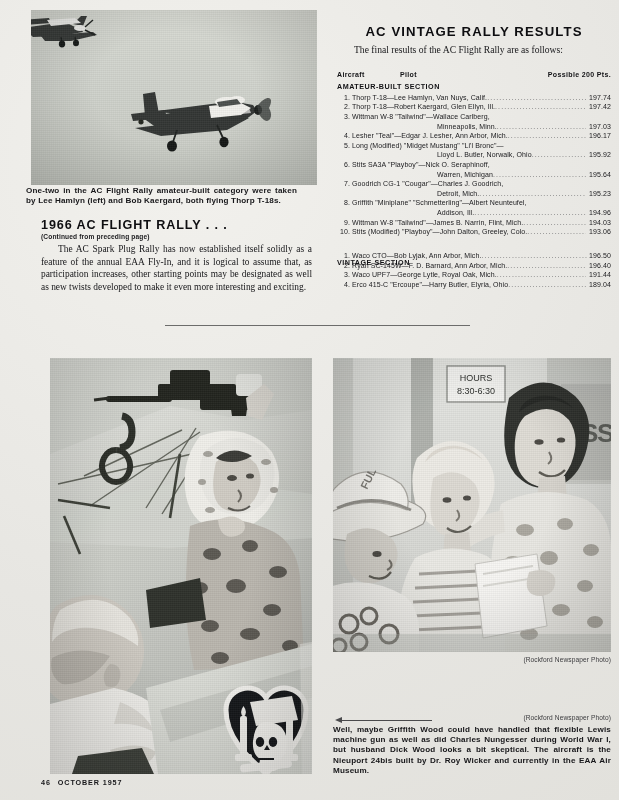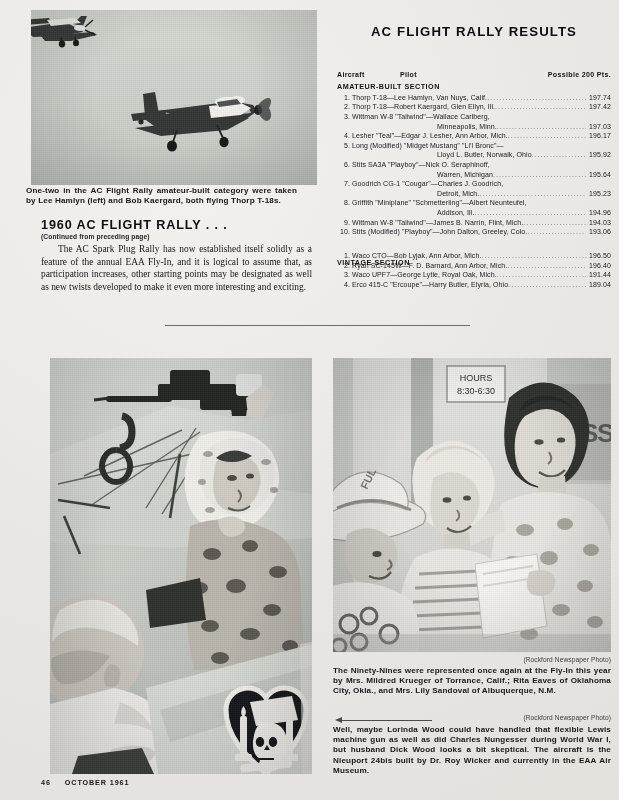--- a/index.html
+++ b/index.html
@@ -207,21 +207,21 @@
   
   #footer {
     position: absolute;
     left: 41px; top: 778px;
     font-family: "Liberation Sans", sans-serif;
     font-weight: bold;
     font-size: 7.2px;
     letter-spacing: .9px;
     color: #17171a;
   }
-  #footer .pg { margin-right: 14px; }
+  #footer .pg { margin-right: 7px; }
 </style>
 </head>
 <body>
 
 <div id="page">
 
   <div class="photo" id="photo-sky">
 
     <svg width="286" height="175" viewBox="0 0 286 175" style="position:absolute;left:0;top:0;">
 
@@ -283,28 +283,29 @@
       <g fill="#23261f">
         <ellipse cx="110" cy="112" rx="2.6" ry="2.4"></ellipse>
       </g>
     </svg>
     <div class="grain"></div>
     <div class="vig"></div>
   </div>
 
   <div class="caption" id="caption-top" style="left:26px; top:186px; width:271px;">One-two in the AC Flight Rally amateur-built category were taken by Lee Hamlyn (left) and Bob Kaergard, both flying Thorp T-18s.</div>
 
-  <div class="headline-left" style="left:41px; top:218px;">1960 AC FLIGHT RALLY . . .</div>
+  <div class="headline-left" style="left:41px; top:218px;">1966 AC FLIGHT RALLY . . .</div>
 
   <div class="subhead" style="left:41px; top:233px;">(Continued from preceding page)</div>
 
   <div class="bodytext" id="article-body" style="left:41px; top:243px; width:271px;"><span class="indent"></span><span>The AC Spark Plug Rally has now established itself solidly as a feature of the annual EAA Fly-In, and it is logical to assume that, as participation increases, other starting points may be designated as well as new twists developed to make it even more interesting and exciting.</span></div>
 
-  <div id="results-title">AC FLIGHT RALLY RESULTS</div>
-
+  <div id="results-title">AC VINTAGE RALLY RESULTS</div>
+
+  <div id="results-intro"><span class="indent"></span><span>The final results of the AC Flight Rally are as follows:</span></div>
 
   <div class="col-head" id="col-head-row" style="top:71px; height:10px;">
     <span class="c-aircraft">Aircraft</span>
     <span class="c-pilot">Pilot</span>
     <span class="c-pts">Possible 200 Pts.</span>
   </div>
 
   <div id="results-body">
       <div class="section-head" style="top: 82px;">AMATEUR-BUILT SECTION</div>
       <div class="rlist" style="top: 92.8px;">
@@ -652,28 +653,27 @@
       </g>
 
       <rect x="0" y="276" width="278" height="18" fill="#a9aba6" opacity=".35"></rect>
     </svg>
     <div class="grain"></div>
     <div class="vig"></div>
   </div>
 
   <div class="credit" style="left:333px; top:656px; width:278px;">(Rockford Newspaper Photo)</div>
 
-  <div class="caption" style="left:333px; top:666px; width:278px;">The Ninety-Nines were represented once again at the Fly-In this year by Mrs. Mildred Krueger of Torrance, Calif.; Rita Eaves of Oklahoma City, Okla., and Mrs. Lily Sandoval of Albuquerque, N.M.</div>
 
   <div id="arrow-rule">
     <div class="bar"></div>
     <div class="head"></div>
   </div>
 
   <div class="credit" style="left:333px; top:714px; width:278px;">(Rockford Newspaper Photo)</div>
 
-  <div class="caption" style="left:333px; top:725px; width:278px;">Well, maybe Lorinda Wood could have handled that flexible Lewis machine gun as well as did Charles Nungesser during World War I, but husband Dick Wood looks a bit skeptical. The aircraft is the Nieuport 24bis built by Dr. Roy Wicker and currently in the EAA Air Museum.</div>
+  <div class="caption" style="left:333px; top:725px; width:278px;">Well, maybe Griffith Wood could have handled that flexible Lewis machine gun as well as did Charles Nungesser during World War I, but husband Dick Wood looks a bit skeptical. The aircraft is the Nieuport 24bis built by Dr. Roy Wicker and currently in the EAA Air Museum.</div>
 
   <div id="footer">
-    <span class="pg">46</span><span>OCTOBER 1961</span>
+    <span class="pg">46</span><span>OCTOBER 1957</span>
   </div>
 
 </div>
 
 </body></html>

